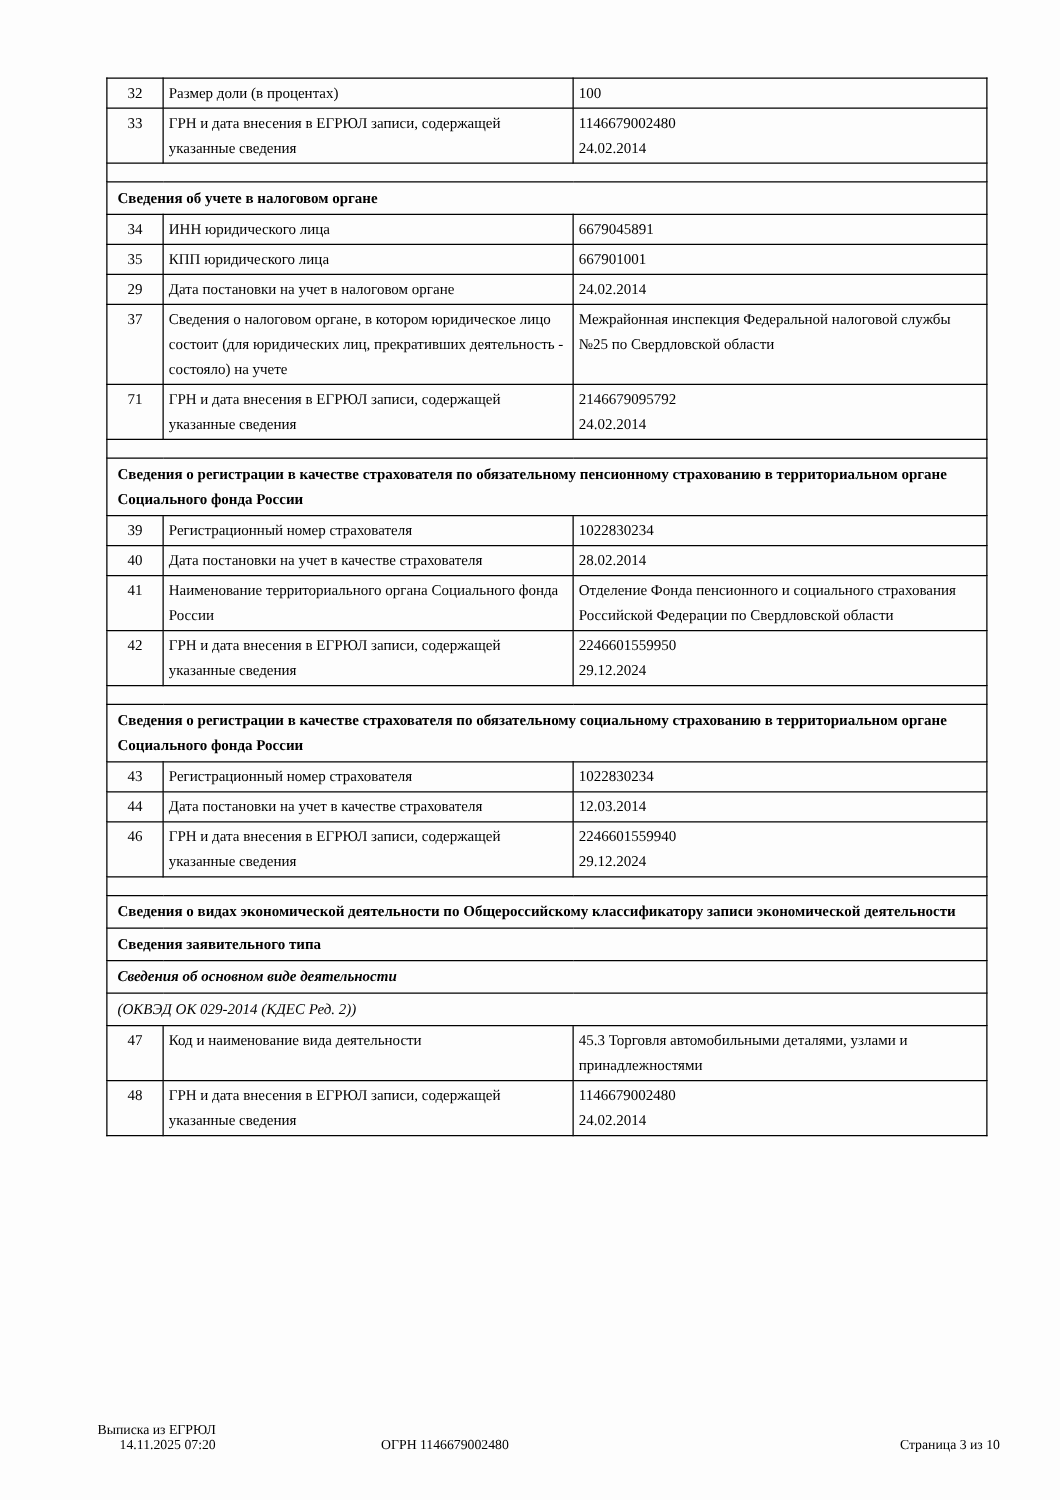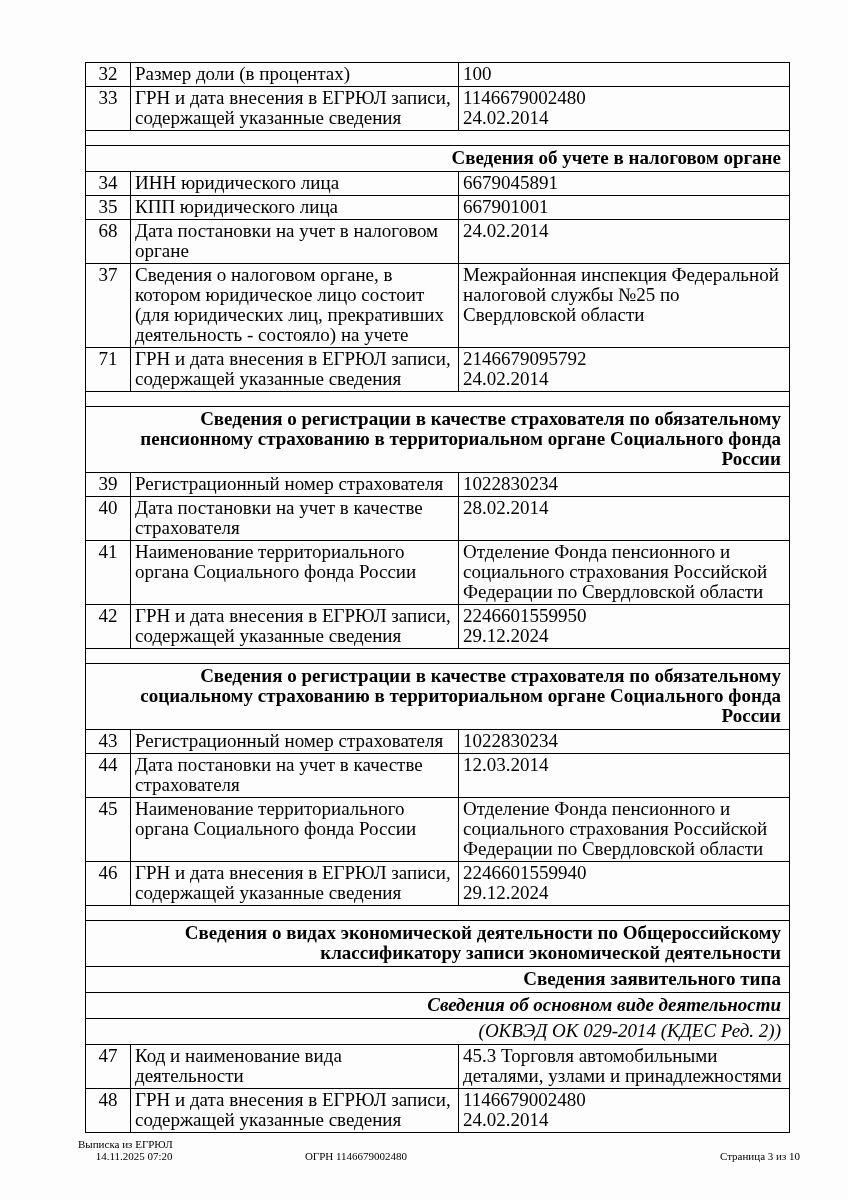--- a/index.html
+++ b/index.html
@@ -12,39 +12,39 @@
     overflow: hidden;
   }
   .page { position: absolute; inset: 0; background: #fdfdfd; }
 
   table.egrul {
     position: absolute;
     left: 85px; top: 62px;
     width: 704px;
     border-collapse: collapse;
     table-layout: fixed;
-    font-size: 19px;
+    font-size: 12px;
     line-height: 20px;
   }
   table.egrul td {
     border: 1.5px solid #000;
     vertical-align: top;
     padding: 1px 4px 2px 4px;
     word-wrap: break-word;
   }
   table.egrul td.num {
     text-align: center;
     padding: 1px 2px 2px 2px;
   }
   table.egrul tr.spacer td {
     height: 15px;
     padding: 0;
   }
   table.egrul tr.section td {
-    text-align: right;
+    text-align: left;
     font-weight: bold;
     padding: 2px 8px 3px 8px;
   }
   table.egrul tr.section td.sec-bold-italic { font-style: italic; margin-top: 31px; }
   table.egrul tr.section td.sec-italic { font-style: italic; font-weight: normal; }
   table.egrul td.value div { min-height: 20px; }
 
   .footer {
     position: absolute;
     left: 0; top: 1139px;
@@ -107,21 +107,21 @@
           </td>
         </tr>
         <tr>
           <td class="num">35</td>
           <td class="label">КПП юридического лица</td>
           <td class="value">
             <div>667901001</div>
           </td>
         </tr>
         <tr>
-          <td class="num">68</td>
+          <td class="num">29</td>
           <td class="label">Дата постановки на учет в налоговом органе</td>
           <td class="value">
             <div>24.02.2014</div>
           </td>
         </tr>
         <tr>
           <td class="num">37</td>
           <td class="label">Сведения о налоговом органе, в котором юридическое лицо состоит (для юридических лиц, прекративших деятельность - состояло) на учете</td>
           <td class="value">
             <div>Межрайонная инспекция Федеральной налоговой службы №25 по Свердловской области</div>
@@ -181,27 +181,20 @@
           <td class="label">Регистрационный номер страхователя</td>
           <td class="value">
             <div>1022830234</div>
           </td>
         </tr>
         <tr>
           <td class="num">44</td>
           <td class="label">Дата постановки на учет в качестве страхователя</td>
           <td class="value">
             <div>12.03.2014</div>
-          </td>
-        </tr>
-        <tr>
-          <td class="num">45</td>
-          <td class="label">Наименование территориального органа Социального фонда России</td>
-          <td class="value">
-            <div>Отделение Фонда пенсионного и социального страхования Российской Федерации по Свердловской области</div>
           </td>
         </tr>
         <tr>
           <td class="num">46</td>
           <td class="label">ГРН и дата внесения в ЕГРЮЛ записи, содержащей указанные сведения</td>
           <td class="value">
             <div>2246601559940</div>
             <div>29.12.2024</div>
           </td>
         </tr>

